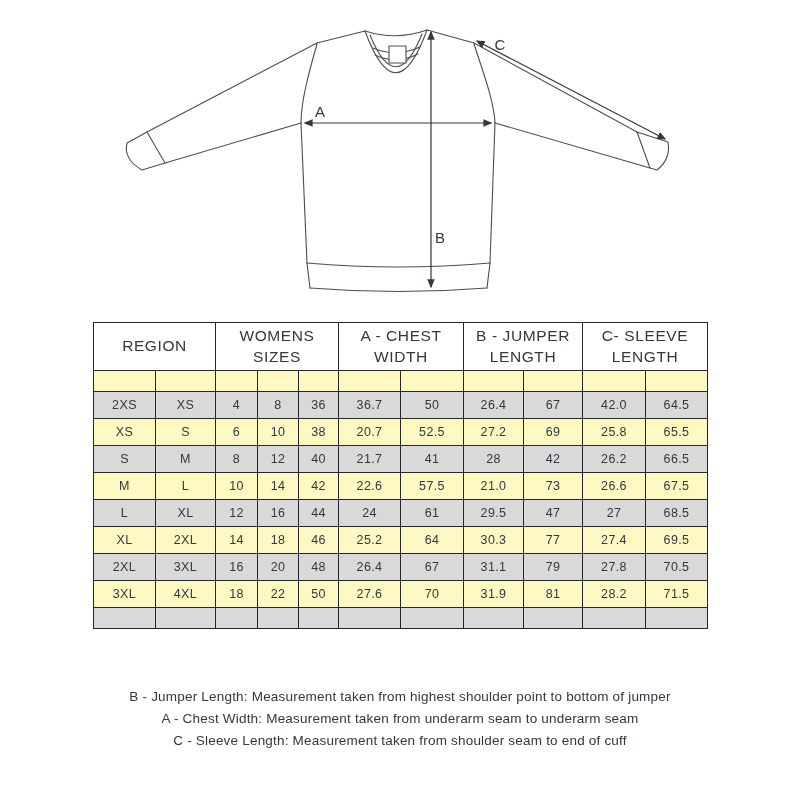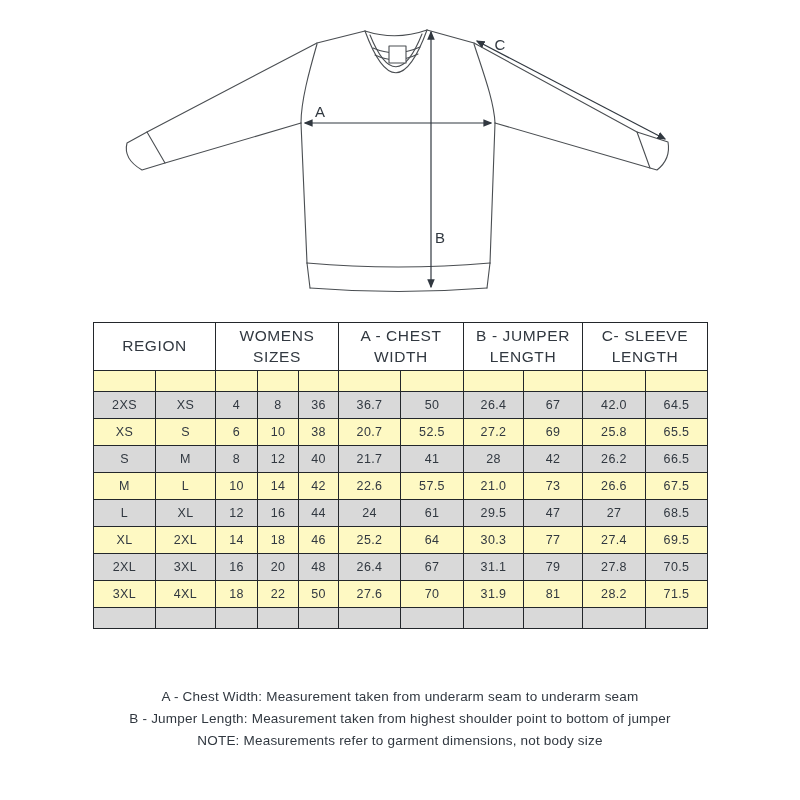--- a/index.html
+++ b/index.html
@@ -261,18 +261,18 @@
             <td></td>
             <td></td>
             <td></td>
             <td></td>
           </tr>
         </tbody>
     </table>
   </div>
 
   <div class="notes">
+    <div>B - Jumper Length: Measurement taken from highest shoulder point to bottom of jumper</div>
     <div>A - Chest Width: Measurement taken from underarm seam to underarm seam</div>
-    <div>B - Jumper Length: Measurement taken from highest shoulder point to bottom of jumper</div>
-    <div>NOTE: Measurements refer to garment dimensions, not body size</div>
+    <div>C - Sleeve Length: Measurement taken from shoulder seam to end of cuff</div>
   </div>
 
 </div>
 
 </body></html>

